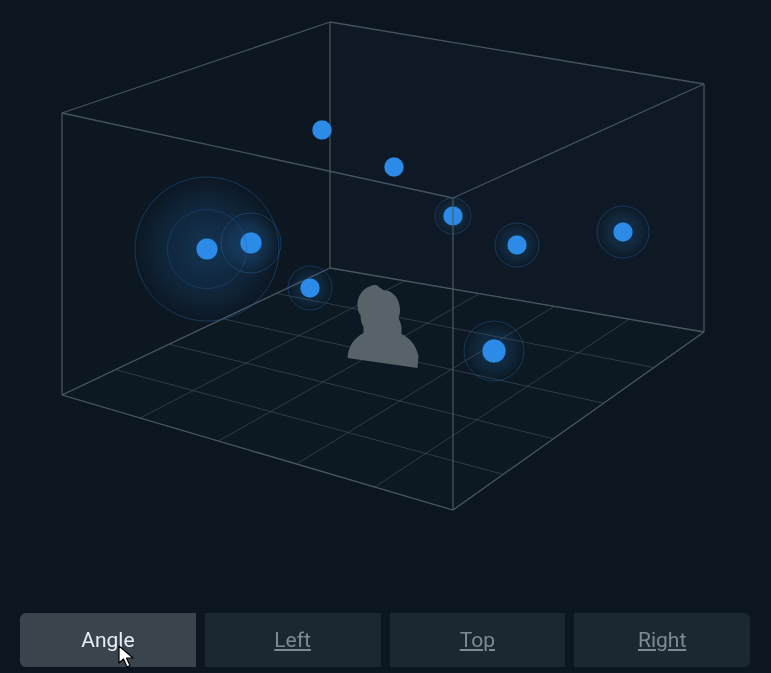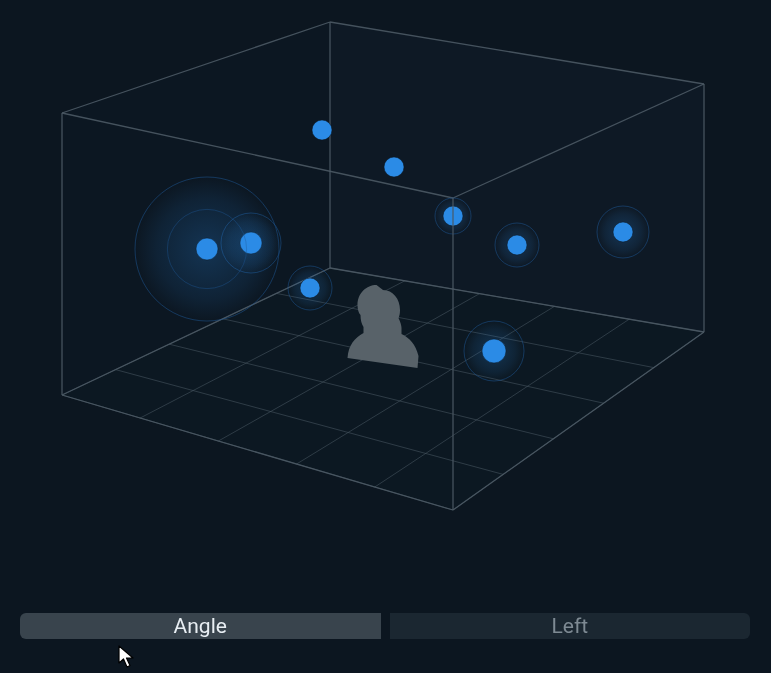--- a/index.html
+++ b/index.html
@@ -21,38 +21,39 @@
     position: absolute;
     left: 0; top: 0;
     width: 771px;
     height: 600px;
   }
   .buttons {
     position: absolute;
     left: 20px;
     right: 21px;
     top: 613px;
-    height: 26px;
+    height: 54px;
     display: flex;
     border-radius: 6px;
     overflow: hidden;
   }
   .btn {
     flex: 1 1 0;
     display: flex;
     align-items: center;
     justify-content: center;
     font-size: 21px;
     color: #7e8a93;
     cursor: pointer;
     user-select: none;
     background: #1b2731;
   }
   .btn + .btn {
     margin-left: 9px;
+    text-decoration: underline;
   }
   .btn.active {
     background: #39444d;
     color: #e8eef3;
   }
   .cursor {
     position: absolute;
     left: 118px;
     top: 645px;
     pointer-events: none;
@@ -176,17 +177,23 @@
   </svg>
 </div>
 
 <div class="buttons">
   <div class="btn active">
       <span>Angle</span>
     </div>
   <div class="btn">
       <span>Left</span>
     </div>
+  <div class="btn">
+      <span>Top</span>
+    </div>
+  <div class="btn">
+      <span>Right</span>
+    </div>
 </div>
 
 <svg class="cursor" width="20" height="24">
   <path d="M1 1 L1 18 L5.5 14 L9 22 L12 20.5 L8.5 13 L15 13 Z" fill="#ffffff" stroke="#000000" stroke-width="1.2" stroke-linejoin="round"></path>
 </svg>
 
 </body></html>

